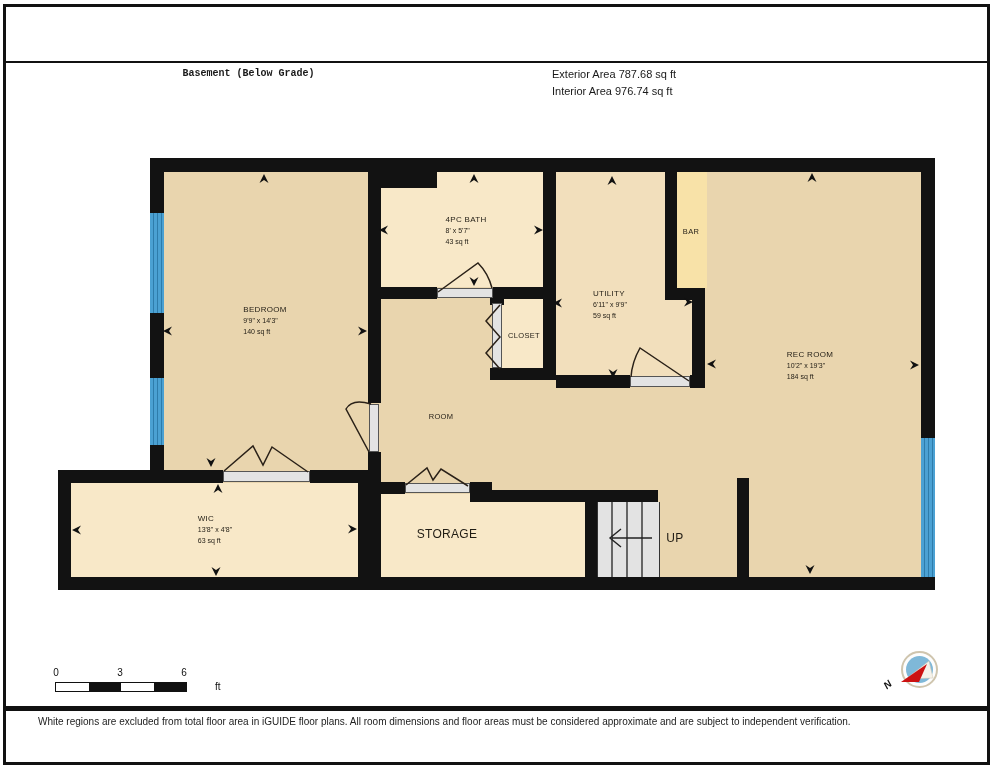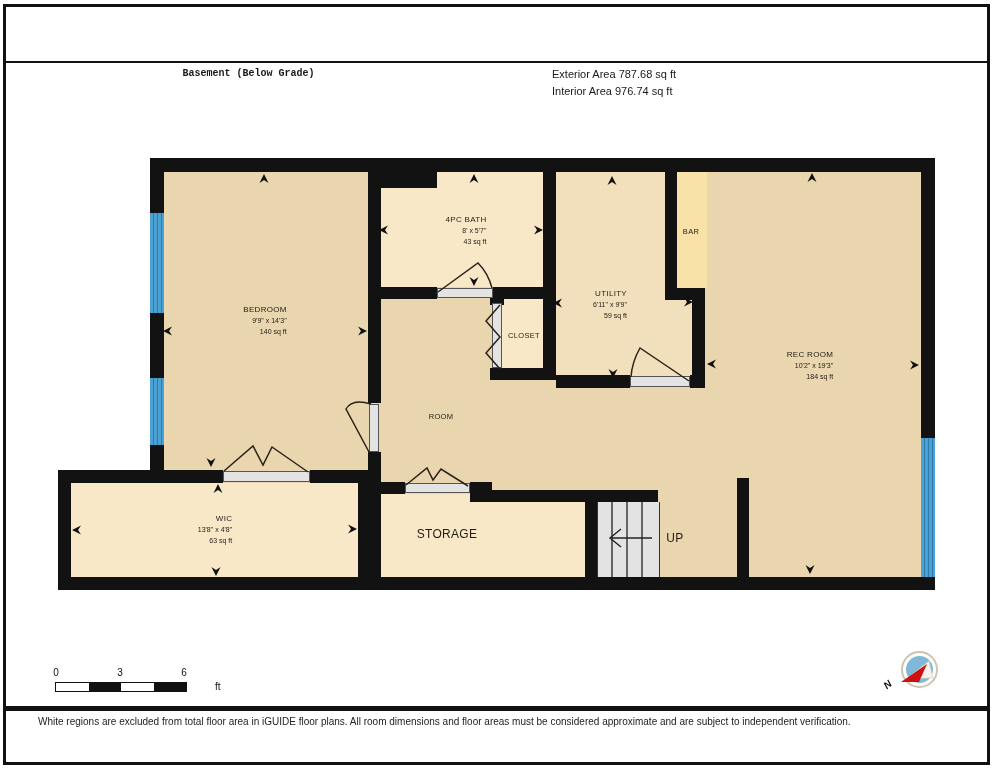--- a/index.html
+++ b/index.html
@@ -13,21 +13,21 @@
                font-size:10px;font-weight:bold;font-family:Liberation Mono, monospace;}
   .area-line{position:absolute;left:505px;font-size:11px;margin-left:47px;}
   
   .f,.w,.win,.sill{position:absolute;}
   .w{background:#121212;}
   .sill{background:#e3e3e3;border:1px solid #555;box-sizing:border-box;}
   .win{background:repeating-linear-gradient(90deg,#4ba1d3 0 3px,#2e7cab 3px 4px,#4ba1d3 4px 7px,#2e7cab 7px 8px,#4ba1d3 8px 11px,#2e7cab 11px 12px,#4ba1d3 12px 14px);}
   .stairs{position:absolute;left:597px;top:502px;width:61px;height:75px;background:#e3e3e3;
           border-left:1px solid #333;border-right:1px solid #333;}
   .svg-overlay{position:absolute;left:0;top:0;pointer-events:none;}
-  .rlabel{position:absolute;transform:translateX(-50%);text-align:right;white-space:nowrap;
+  .rlabel{position:absolute;transform:translateX(-50%);text-align:left;white-space:nowrap;
           line-height:11px;color:#201c14;}
   .rname{font-size:8px;letter-spacing:0.3px;}
   .rdim{font-size:7px;}
   .scale-tick{position:absolute;top:667px;transform:translateX(-50%);font-size:10px;color:#111;}
   .scale-bar{position:absolute;left:55px;top:682px;width:130px;height:8px;
              border:1.5px solid #111;display:flex;box-sizing:content-box;}
   .scale-bar span{flex:1 1 25%;}
   .sb-w{background:#fff;} .sb-b{background:#111;}
   .scale-unit{position:absolute;left:192px;top:681px;font-size:10px;color:#111;margin-left:23px;}
   .prepared{position:absolute;left:0;right:0;top:677px;text-align:center;font-size:9.5px;color:#222;}

